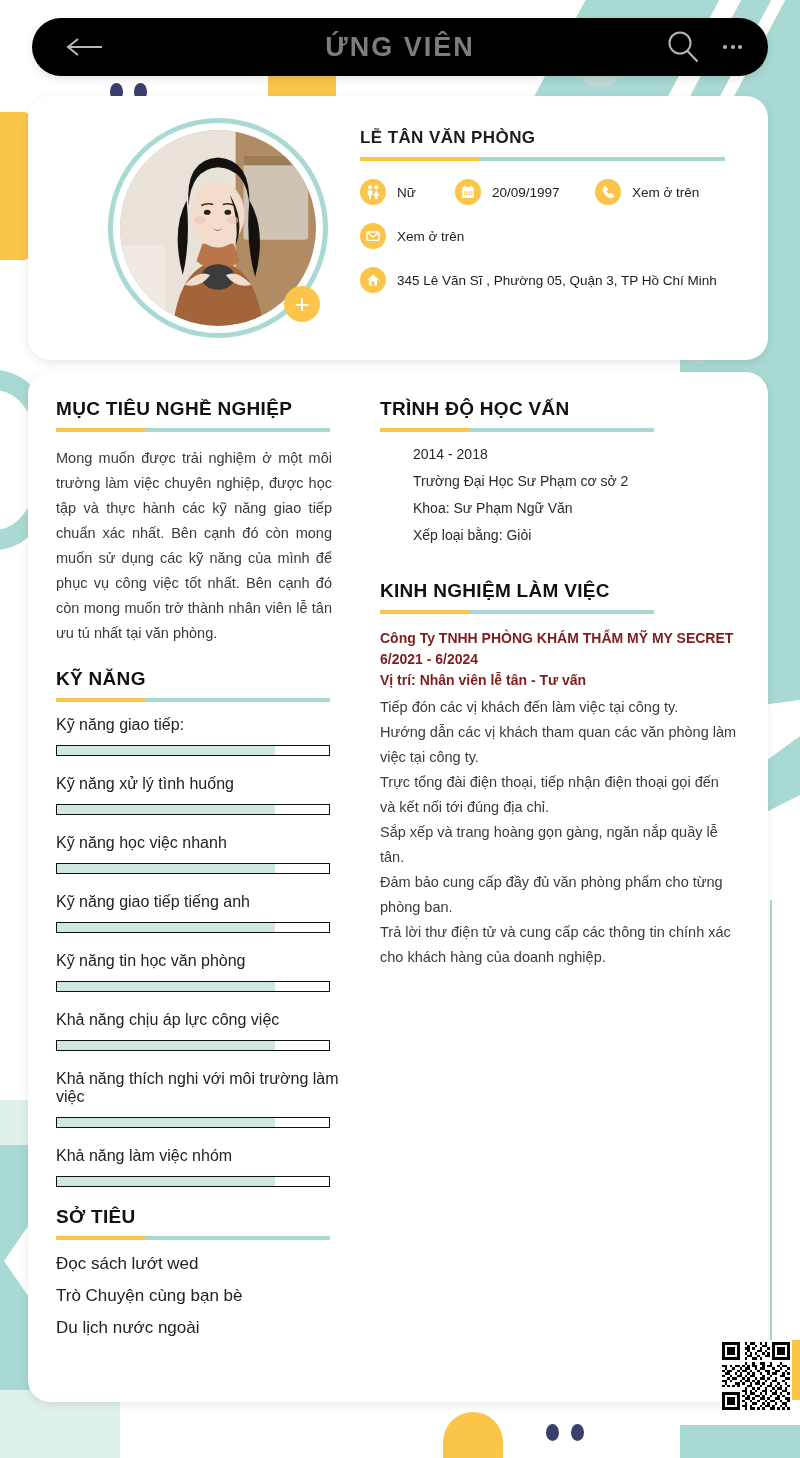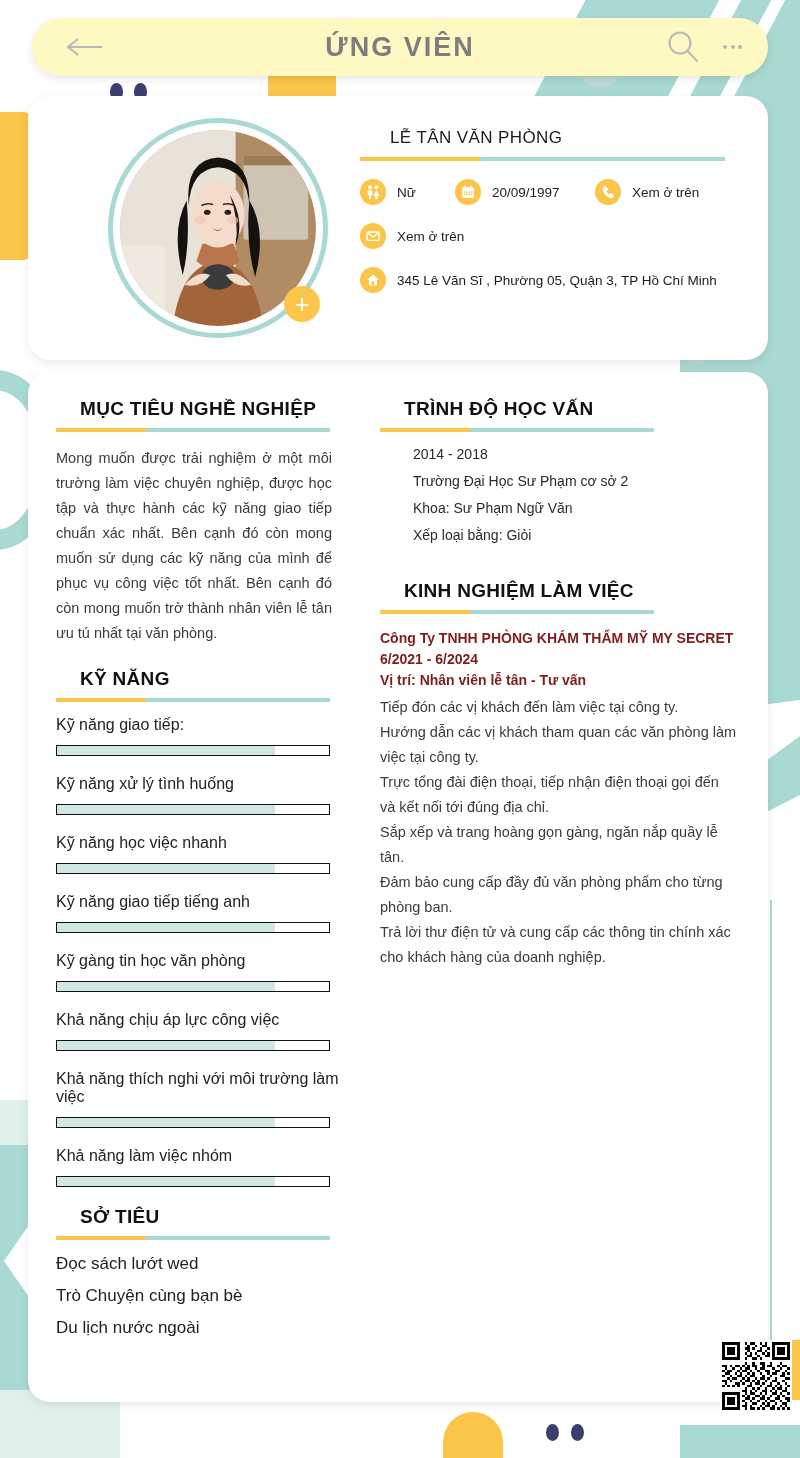--- a/index.html
+++ b/index.html
@@ -143,21 +143,21 @@
     background: #3a3f6e;
     border-radius: 50%;
   }
   .deco-bot-dot-a { left: 546px; top: 1424px; }
   .deco-bot-dot-b { left: 571px; top: 1424px; }
 
   
   .header {
     position: absolute; left: 32px; top: 18px;
     width: 736px; height: 58px;
-    background: #fef9c3;
+    background: #000000;
     border-radius: 29px;
     box-shadow: 0 3px 9px rgba(0,0,0,.10);
     display: flex; align-items: center;
     z-index: 5;
   }
   .back-arrow {
     position: absolute; left: 34px; top: 50%;
     transform: translateY(-50%);
     width: 40px; height: 24px;
     cursor: pointer;
@@ -220,23 +220,22 @@
     color: #ffffff; font-size: 26px; line-height: 1;
     font-weight: 300;
     cursor: pointer;
     z-index: 3;
   }
   .profile-info {
     position: absolute; left: 332px; top: 32px;
     right: 28px;
   }
   .job-title {
-    font-size: 17px; font-weight: normal; color: #1c1c1c;
+    font-size: 17px; font-weight: bold; color: #1c1c1c;
     letter-spacing: .4px;
-    margin-left: 30px;
   }
   .divider {
     height: 4px; margin-top: 9px; width: 365px;
     background: linear-gradient(to right, #fbc54a 0%, #fbc54a 33%, #a8d9d2 33%, #a8d9d2 100%);
   }
   .info-row { display: flex; align-items: center; margin-top: 18px; }
   .info-item { display: flex; align-items: center; }
   .info-item .label { font-size: 13.5px; color: #1c1c1c; margin-left: 11px; }
   .icon-circle {
     width: 26px; height: 26px; border-radius: 50%;
@@ -255,21 +254,20 @@
     box-shadow: 0 3px 10px rgba(0,0,0,.09);
     z-index: 3;
     display: flex;
   }
   .col-left { width: 330px; padding: 26px 0 0 28px; }
   .col-right { flex: 1; padding: 26px 30px 0 22px; }
 
   .sec-title {
     font-size: 19px; font-weight: bold; color: #111;
     letter-spacing: .3px;
-    margin-left: 24px;
   }
   .sec-divider {
     height: 4px; margin-top: 8px; margin-bottom: 14px;
     background: linear-gradient(to right, #fbc54a 0%, #fbc54a 33%, #a8d9d2 33%, #a8d9d2 100%);
   }
   .col-left .sec-divider { width: 274px; }
   .col-right .sec-divider { width: 274px; }
 
   .objective-text {
     font-size: 14.5px; line-height: 25px; color: #3b3b3b;
@@ -502,21 +500,21 @@
                 <div class="skill-fill" style="width: 80%;"></div>
               </div>
             </div>
             <div class="skill-item">
               <div class="skill-name">Kỹ năng giao tiếp tiếng anh</div>
               <div class="skill-bar">
                 <div class="skill-fill" style="width: 80%;"></div>
               </div>
             </div>
             <div class="skill-item">
-              <div class="skill-name">Kỹ gàng tin học văn phòng</div>
+              <div class="skill-name">Kỹ năng tin học văn phòng</div>
               <div class="skill-bar">
                 <div class="skill-fill" style="width: 80%;"></div>
               </div>
             </div>
             <div class="skill-item">
               <div class="skill-name">Khả năng chịu áp lực công việc</div>
               <div class="skill-bar">
                 <div class="skill-fill" style="width: 80%;"></div>
               </div>
             </div>

